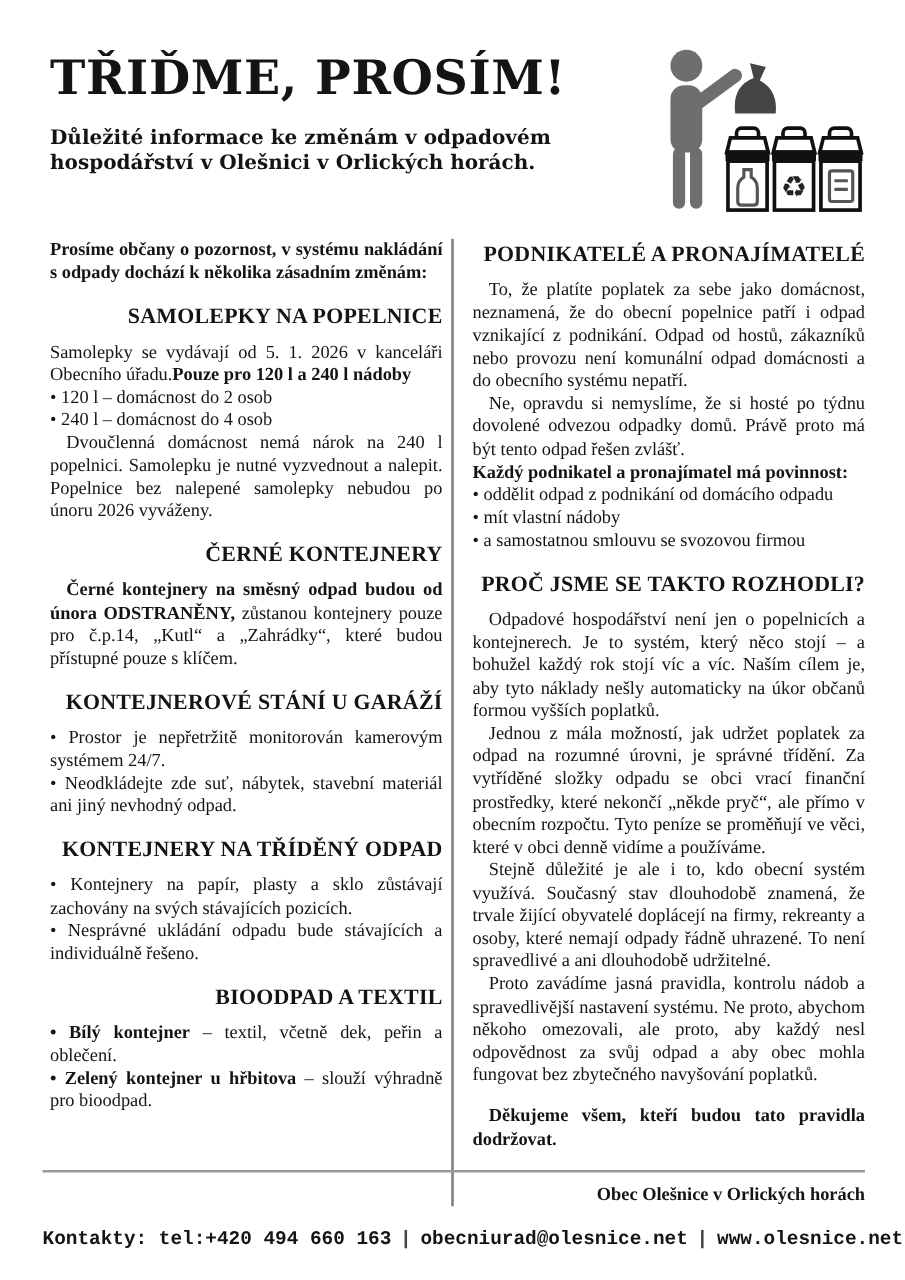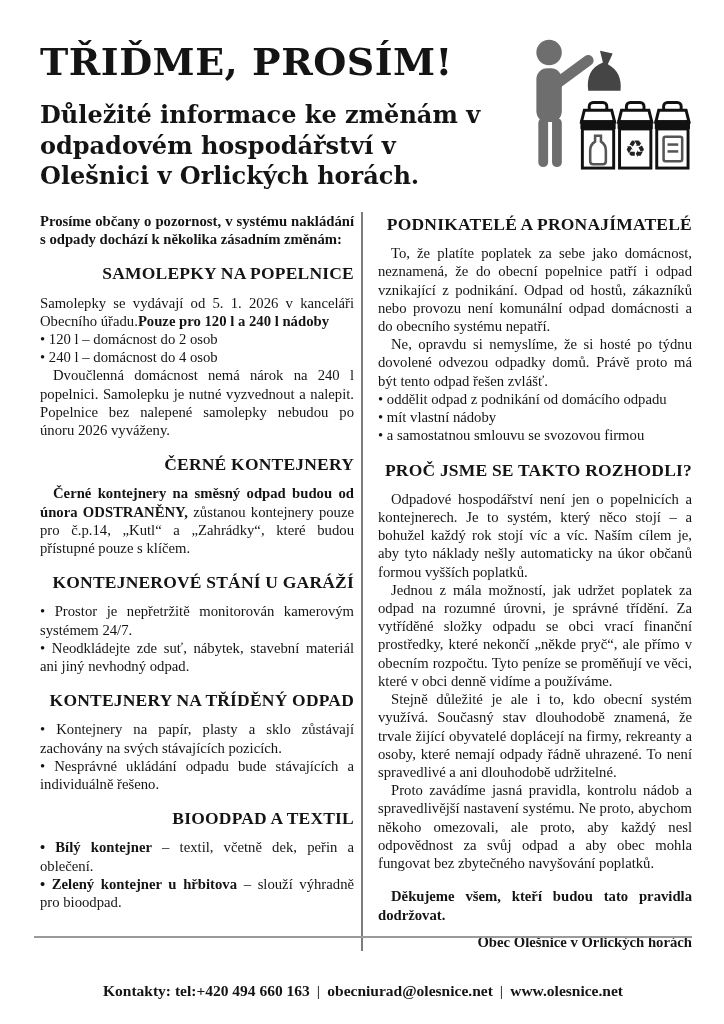--- a/index.html
+++ b/index.html
@@ -24,21 +24,21 @@
     font-family: "DejaVu Serif", serif;
     font-weight: bold;
     font-size: 38px;
     letter-spacing: 0.5px;
     margin: 0 0 18px 0;
     line-height: 1.05;
   }
   .subtitle {
     font-family: "DejaVu Serif", serif;
     font-weight: bold;
-    font-size: 24px;
+    font-size: 16px;
     line-height: 1.28;
     margin: 0;
     max-width: 448px;
   }
   .header-icon { width: 186px; margin-top: 6px; flex: none; }
   .header-icon svg { width: 186px; height: 137px; display: block; }
 
   
   .columns {
     display: flex;
@@ -66,28 +66,28 @@
   p {
     font-size: 14.7px;
     line-height: 1.24;
     margin: 0;
     text-align: justify;
   }
   .indent { text-indent: 13px; }
   .intro { font-weight: bold; }
   .bold { font-weight: bold; }
   .thanks { font-weight: bold; margin-top: 15px; text-indent: 13px; }
-  .signature { font-weight: bold; text-align: right; margin-top: 9px; }
+  .signature { font-weight: bold; text-align: right; margin-top: 26px; }
 
   
   .footer { position: absolute; left: 34px; right: 32px; bottom: 24px; }
   .footer-rule { border-top: 2px solid #9a9a9a; margin-bottom: 9px; }
   .footer-line {
     text-align: center;
-    font-family: Liberation Serif, serif;
+    font-family: Liberation Mono, monospace;
     font-weight: bold;
     font-size: 15.5px;
     white-space: nowrap;
     margin-top: 44px;
   }
   .footer-sep { margin: 0 7px; color: #444; }
 </style>
 </head>
 <body>
 
@@ -168,20 +168,21 @@
       <p><b>• Bílý kontejner</b><span> – textil, včetně dek, peřin a oblečení.</span></p>
       <p><b>• Zelený kontejner u hřbitova</b><span> – slouží výhradně pro bioodpad.</span></p>
     </div>
 
     <div class="divider"></div>
 
     <div class="col col-right">
       <h3 class="sec">PODNIKATELÉ A PRONAJÍMATELÉ</h3>
       <p class="indent">To, že platíte poplatek za sebe jako domácnost, neznamená, že do obecní popelnice patří i odpad vznikající z podnikání. Odpad od hostů, zákazníků nebo provozu není komunální odpad domácnosti a do obecního systému nepatří.</p>
       <p class="indent">Ne, opravdu si nemyslíme, že si hosté po týdnu dovolené odvezou odpadky domů. Právě proto má být tento odpad řešen zvlášť.</p>
+      <p class="bold">Každý podnikatel a pronajímatel má povinnost:</p>
       <p>• oddělit odpad z podnikání od domácího odpadu</p>
       <p>• mít vlastní nádoby</p>
       <p>• a samostatnou smlouvu se svozovou firmou</p>
 
       <h3 class="sec">PROČ JSME SE TAKTO ROZHODLI?</h3>
       <p class="indent">Odpadové hospodářství není jen o popelnicích a kontejnerech. Je to systém, který něco stojí – a bohužel každý rok stojí víc a víc. Naším cílem je, aby tyto náklady nešly automaticky na úkor občanů formou vyšších poplatků.</p>
       <p class="indent">Jednou z mála možností, jak udržet poplatek za odpad na rozumné úrovni, je správné třídění. Za vytříděné složky odpadu se obci vrací finanční prostředky, které nekončí „někde pryč“, ale přímo v obecním rozpočtu. Tyto peníze se proměňují ve věci, které v obci denně vidíme a používáme.</p>
       <p class="indent">Stejně důležité je ale i to, kdo obecní systém využívá. Současný stav dlouhodobě znamená, že trvale žijící obyvatelé doplácejí na firmy, rekreanty a osoby, které nemají odpady řádně uhrazené. To není spravedlivé a ani dlouhodobě udržitelné.</p>
       <p class="indent">Proto zavádíme jasná pravidla, kontrolu nádob a spravedlivější nastavení systému. Ne proto, abychom někoho omezovali, ale proto, aby každý nesl odpovědnost za svůj odpad a aby obec mohla fungovat bez zbytečného navyšování poplatků.</p>
 

